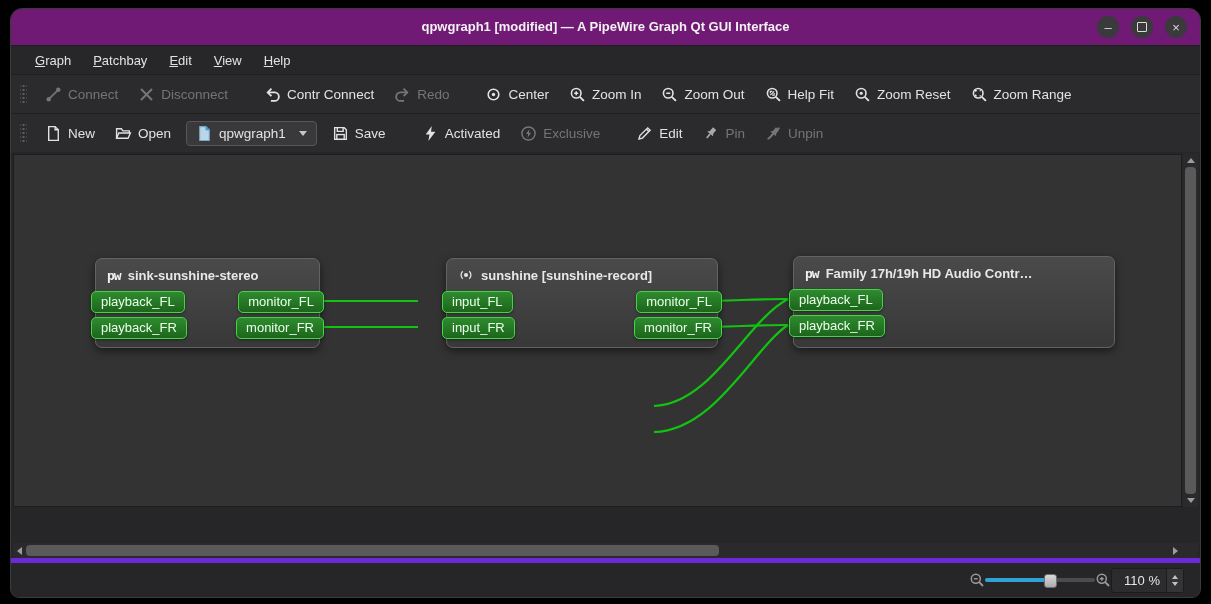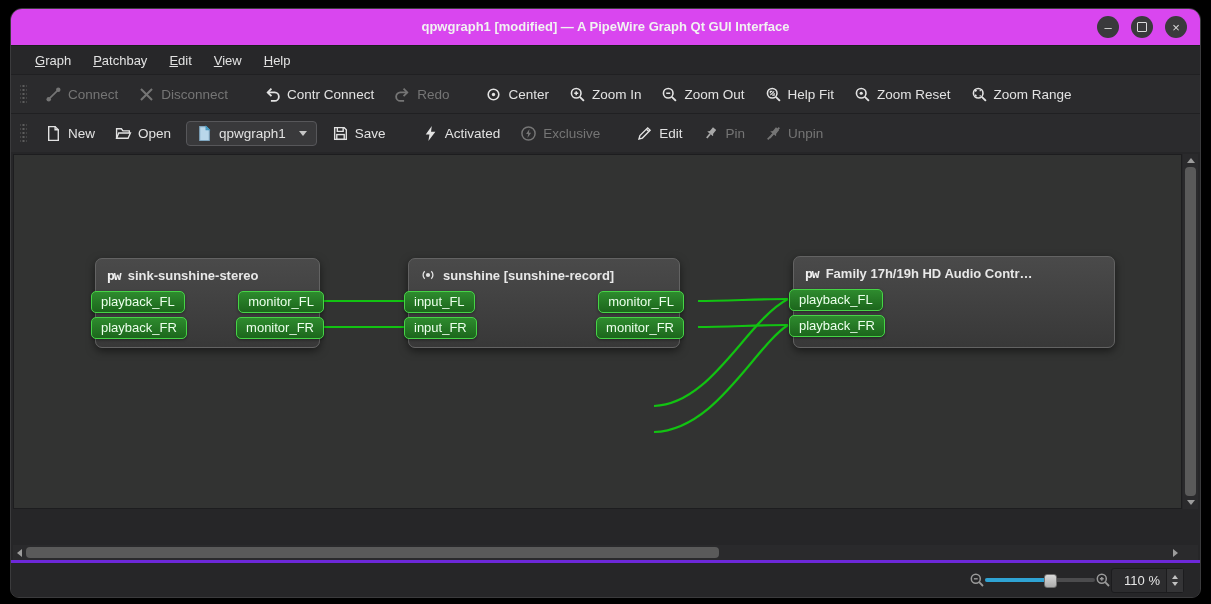--- a/index.html
+++ b/index.html
@@ -9,21 +9,21 @@
     -webkit-font-smoothing:antialiased;
   }
   .window {
     position:absolute; left:10px; top:8px; width:1189px; height:588px;
     background:#262628; border:1px solid #3b3b3d;
     border-radius:12px 12px 9px 9px; overflow:hidden;
     display:flex; flex-direction:column;
   }
 
   
-  .titlebar { height:36px; position:relative; background:#d946ef; flex:none; }
+  .titlebar { height:36px; position:relative; background:#701a75; flex:none; }
   .titlebar .title {
     position:absolute; left:0; right:0; top:0; height:36px; line-height:36px;
     text-align:center; color:#f2f2f2; font-size:13px; font-weight:bold;
   }
   .winbtns { position:absolute; right:13px; top:7px; display:flex; gap:12px; }
   .winbtn {
     width:22px; height:22px; border-radius:50%; background:#3a3a3c;
     color:#dcdcdc; display:flex; align-items:center; justify-content:center;
     font-size:13px; line-height:1; cursor:default;
   }
@@ -111,21 +111,21 @@
   .hthumb { position:absolute; top:2px; bottom:2px; left:13px; width:693px; background:#5a5a5a; border-radius:4px; }
   .corner { width:16px; background:#2a2a2c; flex:none; }
   .sarr { position:absolute; width:0; height:0; }
   .sarr.up    { left:3.5px; top:4px;    border-left:4px solid transparent; border-right:4px solid transparent; border-bottom:5px solid #9c9c9c; }
   .sarr.down  { left:3.5px; bottom:4px; border-left:4px solid transparent; border-right:4px solid transparent; border-top:5px solid #9c9c9c; }
   .sarr.left  { left:4px; top:3.5px;    border-top:4px solid transparent; border-bottom:4px solid transparent; border-right:5px solid #9c9c9c; }
   .sarr.right { right:4px; top:3.5px;   border-top:4px solid transparent; border-bottom:4px solid transparent; border-left:5px solid #9c9c9c; }
 
   
   .statusbar {
-    height:34px; background:#262628; border-top:3px solid #6d28d9; flex:none;
+    height:34px; background:#262628; border-top:5px solid #6d28d9; flex:none;
     display:flex; align-items:center; justify-content:flex-end;
     padding:0 16px; 
   }
   .status-ico { width:16px; height:16px; color:#9a9a9a; display:block; }
   .slider { position:relative; width:110px; height:16px; }
   .slider-track {
     position:absolute; left:0; right:0; top:6px; height:4px; border-radius:2px;
     background:#4c4c4e;
   }
   .slider-fill { height:100%; width:58%; border-radius:2px; background:#2fa3d4; }
@@ -376,21 +376,21 @@
               <div class="port">playback_FL</div>
               <div class="port">playback_FR</div>
             </div>
             <div class="ports-col out">
               <div class="port">monitor_FL</div>
               <div class="port">monitor_FR</div>
             </div>
           </div>
         </div>
 
-        <div class="node" style="left:394px; top:103px; width:270px; height:88px;">
+        <div class="node" style="left:432px; top:103px; width:270px; height:88px;">
           <div class="node-head">
             <svg class="node-ico" viewBox="0 0 16 16">
                 <circle cx="8" cy="8" r="2.1" fill="#e2e2e2"></circle>
                 <path d="M4.7 4.2 a5.3 5.3 0 0 0 0 7.6 M11.3 4.2 a5.3 5.3 0 0 1 0 7.6" fill="none" stroke="#e2e2e2" stroke-width="1.3"></path>
               </svg>
             <span>sunshine [sunshine-record]</span>
           </div>
           <div class="ports-row">
             <div class="ports-col in">
               <div class="port">input_FL</div>

